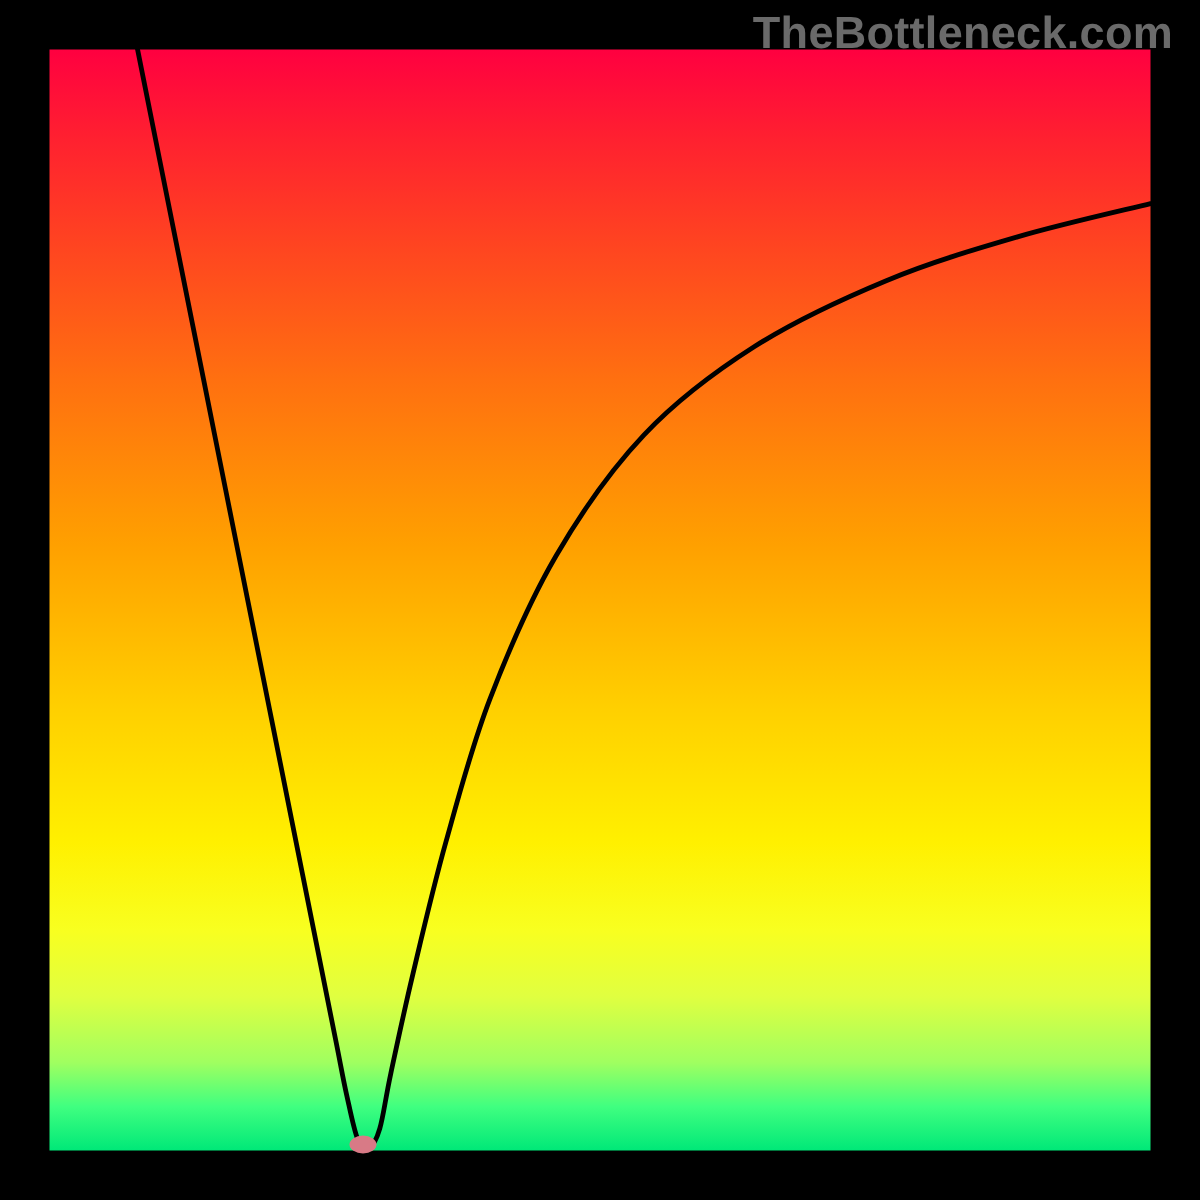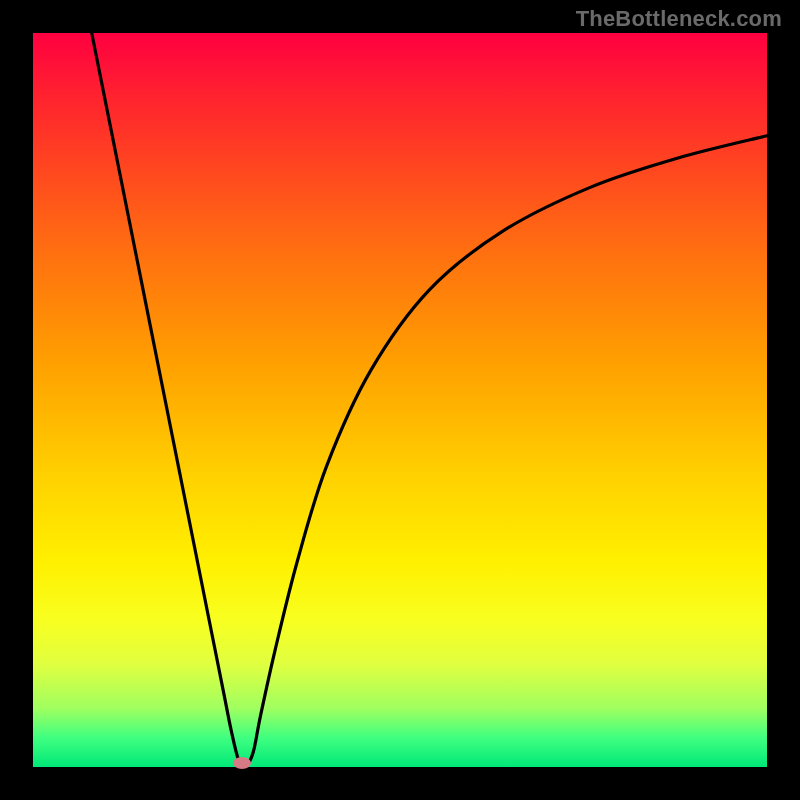--- a/index.html
+++ b/index.html
@@ -50,21 +50,21 @@
     width: 18px;
     height: 12px;
     border-radius: 50%;
     background: #d87a86;
   }
   .watermark {
     position: absolute;
     top: 6px;
     right: 18px;
     font-family: Arial, Helvetica, sans-serif;
-    font-size: 22px;
+    font-size: 30px;
     font-weight: 600;
     color: #6a6a6a;
     letter-spacing: 0.2px;
   }
 </style>
 </head>
 <body>
 
 <div class="frame">
   <div class="plot-area">

